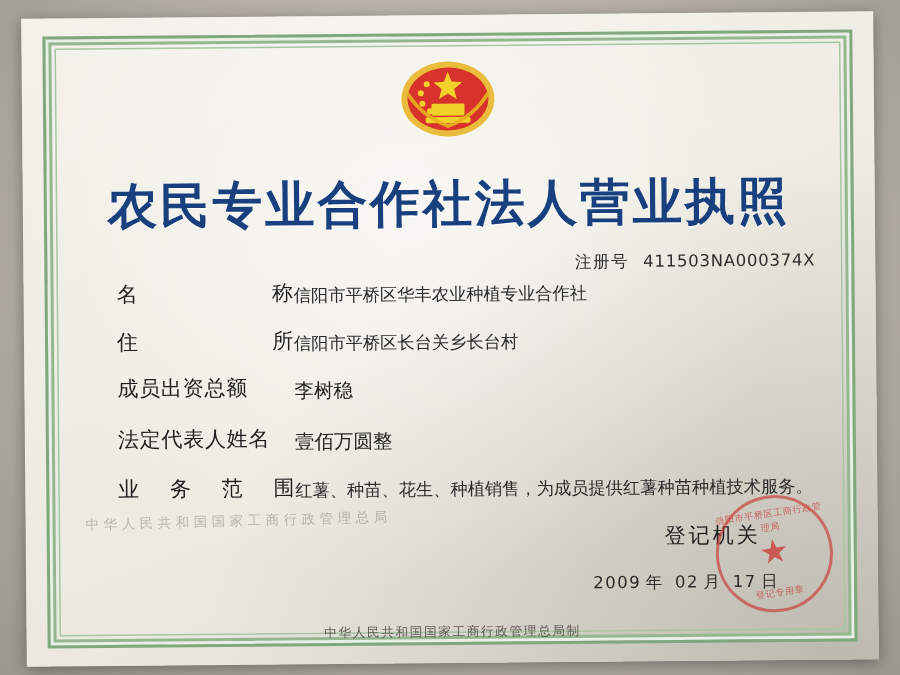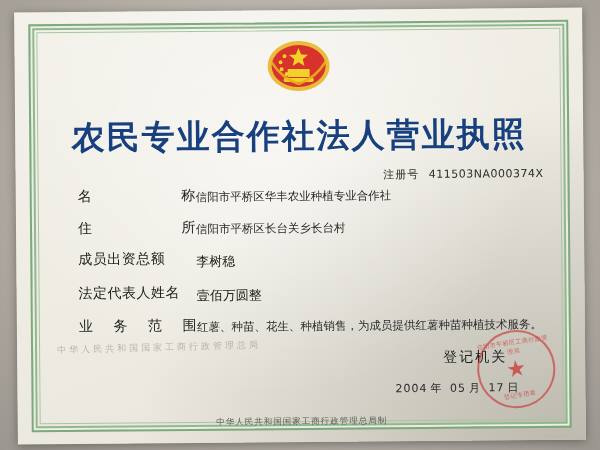--- a/index.html
+++ b/index.html
@@ -284,22 +284,22 @@
         </div>
         <div class="row-value">红薯、种苗、花生、种植销售，为成员提供红薯种苗种植技术服务。</div>
       </div>
     </div>
 
     <div class="watermark">中华人民共和国国家工商行政管理总局</div>
 
     <div class="authority">登记机关</div>
 
     <div class="date-line">
-      <span class="d-num">2004</span><span>年</span>
-      <span class="d-num">05</span><span>月</span>
+      <span class="d-num">2009</span><span>年</span>
+      <span class="d-num">02</span><span>月</span>
       <span class="d-num">17</span><span>日</span>
     </div>
 
     <div class="seal">
       <div class="seal-text-top">信阳市平桥区工商行政管理局</div>
       <div class="seal-star">★</div>
       <div class="seal-text">登记专用章</div>
     </div>
 
     <div class="footer">中华人民共和国国家工商行政管理总局制</div>

